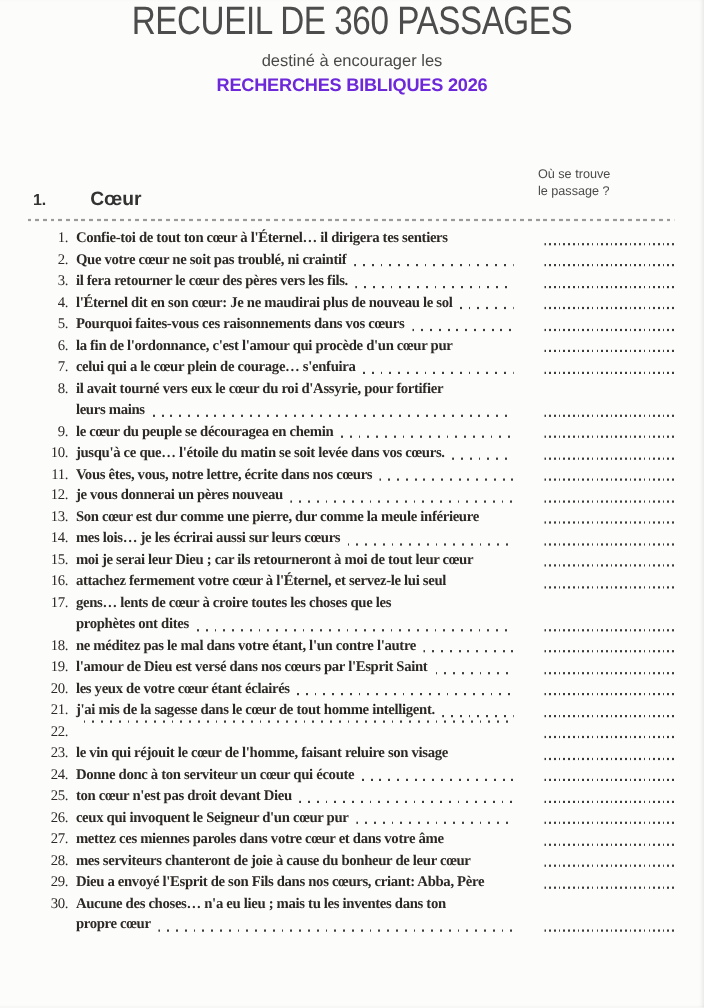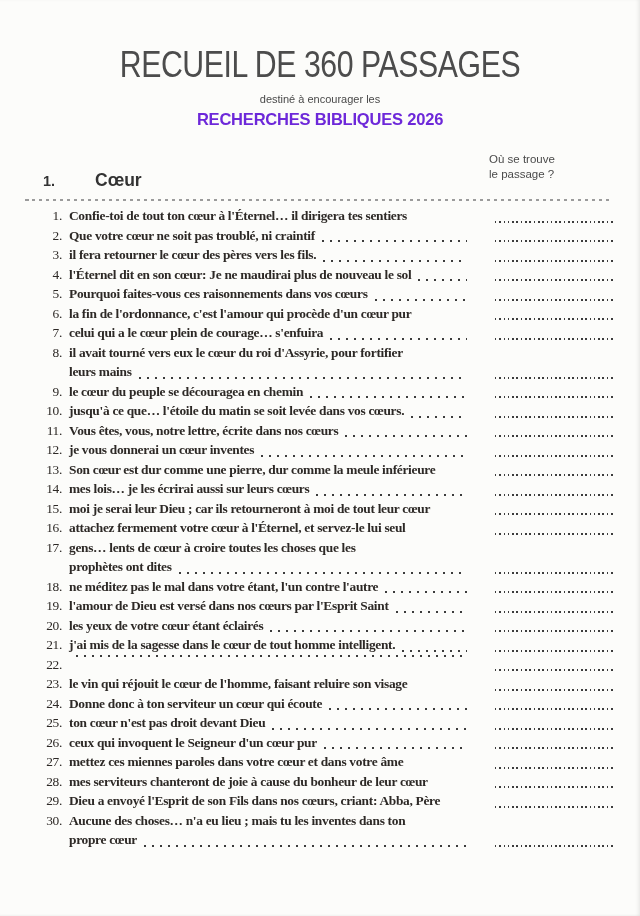--- a/index.html
+++ b/index.html
@@ -11,40 +11,40 @@
   .page {
     position: relative;
     width: 640px; height: 916px;
     background: #fcfcfa;
     box-shadow: inset -3px 0 4px -2px rgba(0,0,0,0.10), inset 0 -2px 3px -2px rgba(0,0,0,0.06);
     font-family: "Liberation Serif", serif;
     color: #2d2926;
   }
 
   
-  .header { text-align: center; padding-top: 46px; font-family: "Liberation Sans", sans-serif; }
+  .header { text-align: center; font-family: "Liberation Sans", sans-serif; }
   .title {
     font-size: 36px; line-height: 38px; font-weight: 400;
     color: #4c4c4c; letter-spacing: -0.5px;
     transform: scaleX(0.84); transform-origin: 50% 50%;
     white-space: nowrap;
   }
-  .subtitle { margin-top: 9px; font-size: 11px; color: #494949; text-align: center; }
+  .subtitle { margin-top: 9px; font-size: 15px; color: #494949; text-align: center; }
   .series { margin-top: 5px; font-size: 16.5px; font-weight: 700; letter-spacing: -0.2px; color: #6d28d9; }
 
   
   .colhead {
     position: absolute; left: 489px; top: 152px;
     font-family: "Liberation Sans", sans-serif;
     font-size: 11.5px; line-height: 14.5px; color: #4a4a4a;
   }
 
   
   .section {
-    position: absolute; left: 43px; top: 170px;
+    position: absolute; left: 30px; top: 170px;
     font-family: "Liberation Sans", sans-serif; font-weight: 700; color: #333;
   }
   .secnum { display: inline-block; width: 52px; font-size: 14.5px; }
   .sectitle { font-size: 17.5px; }
 
   .divider {
     position: absolute; left: 25px; top: 199px; width: 588px; height: 1.8px;
     background: repeating-linear-gradient(90deg, #9b9b9b 0 3.5px, transparent 3.5px 7px);
   }
 
@@ -200,21 +200,21 @@
             <span class="t">Vous êtes, vous, notre lettre, écrite dans nos cœurs</span>
             <span class="leader"></span>
           </div>
         </div>
         <span class="ans"></span>
       </div>
       <div class="row">
         <span class="num">12.</span>
         <div class="body">
           <div class="line">
-            <span class="t">je vous donnerai un cœur inventes</span>
+            <span class="t">je vous donnerai un pères nouveau</span>
             <span class="leader"></span>
           </div>
         </div>
         <span class="ans"></span>
       </div>
       <div class="row">
         <span class="num">13.</span>
         <div class="body">
           <div class="line">
             <span class="t">Son cœur est dur comme une pierre, dur comme la meule inférieure</span>

